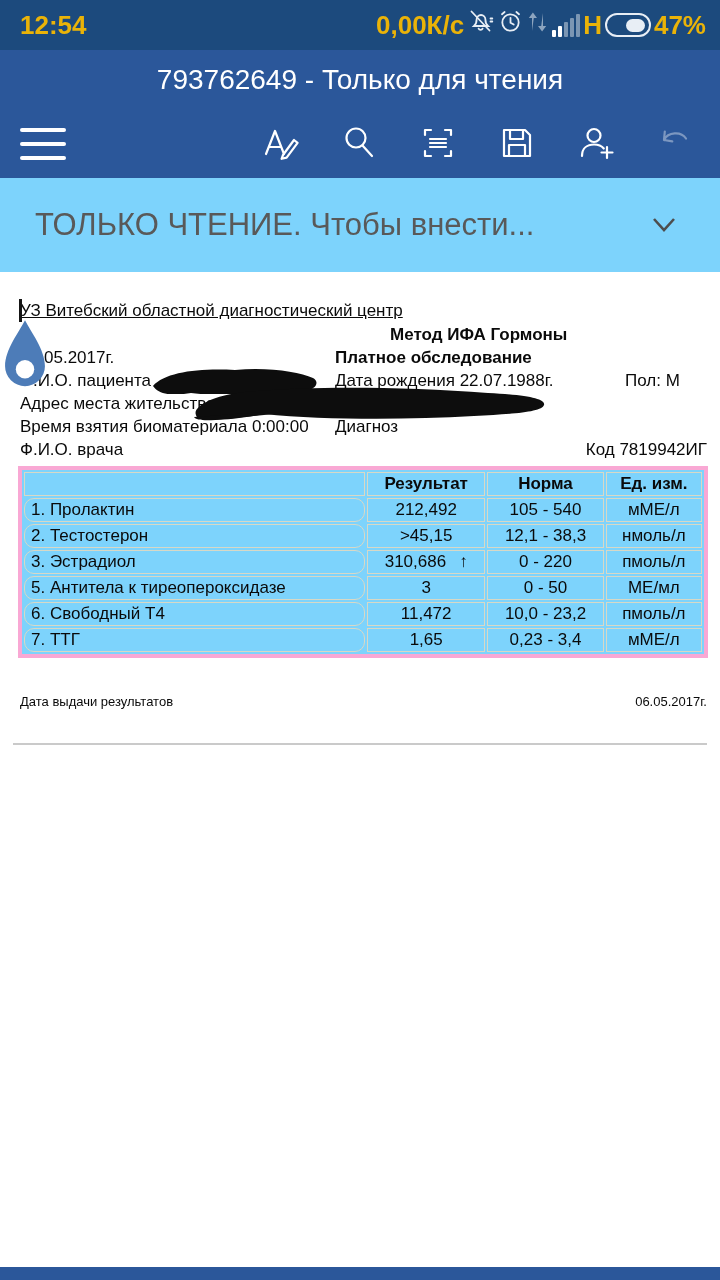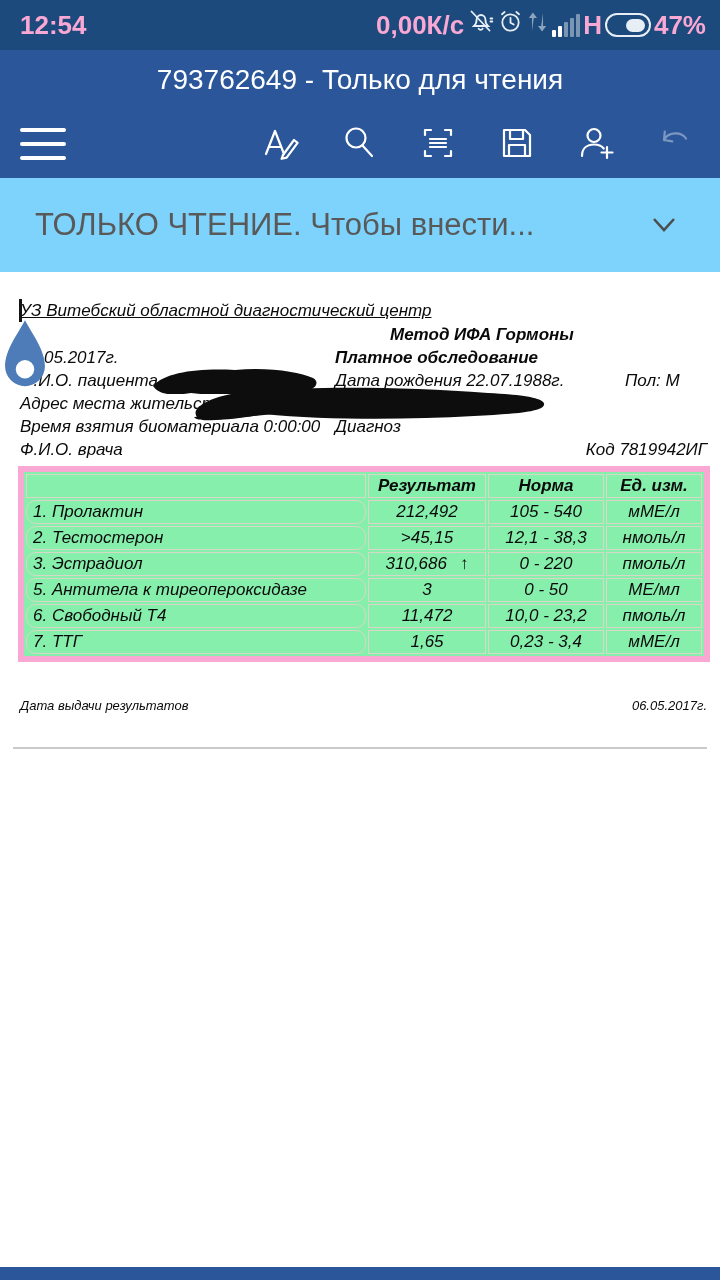--- a/index.html
+++ b/index.html
@@ -4,21 +4,21 @@
 <style>
   * { margin:0; padding:0; box-sizing:border-box; }
   html,body { width:720px; height:1280px; }
   body {
     position:relative; overflow:hidden; background:#ffffff;
     font-family:"Liberation Sans", sans-serif; -webkit-font-smoothing:antialiased;
   }
   
   .status-bar {
     position:absolute; top:0; left:0; width:720px; height:50px;
-    background:#1c4a7d; color:#f9a8d4; display:flex; align-items:center;
+    background:#1c4a7d; color:#eab308; display:flex; align-items:center;
     padding:0 14px 0 20px; font-size:26px; font-weight:600;
   }
   .status-right { margin-left:auto; display:flex; align-items:center; gap:3px; }
   .sig { display:flex; align-items:flex-end; gap:2px; height:24px; }
   .sig i { display:block; width:4px; background:#fff; border-radius:1px; }
   .sig i:nth-child(1){height:7px;} .sig i:nth-child(2){height:11px;}
   .sig i:nth-child(3){height:15px; opacity:.42;} .sig i:nth-child(4){height:19px; opacity:.42;}
   .sig i:nth-child(5){height:23px; opacity:.42;}
   .battery { position:relative; width:46px; height:24px; border:2.5px solid #e8eef5; border-radius:12px; }
   .battery i { position:absolute; top:3.5px; bottom:3.5px; right:3.5px; width:19px; background:#e8eef5; border-radius:7px; }
@@ -38,34 +38,34 @@
   .tb-btn svg { stroke:#fff; fill:none; stroke-width:2.2; stroke-linecap:round; stroke-linejoin:round; }
   .tb-btn.dim svg { opacity:.38; }
   
   .banner {
     position:absolute; top:178px; left:0; width:720px; height:94px;
     background:#7dd3fc; color:#595959; display:flex; align-items:center;
     padding:0 40px 0 35px; font-size:31px; cursor:pointer;
   }
   .banner svg { margin-left:auto; stroke:#4d4d4d; fill:none; stroke-width:2.6; }
   
-  .doc { position:absolute; top:272px; left:0; width:720px; height:996px; background:#fff; padding-top:27px; color:#0a0a0a;font-style:italic; }
+  .doc { position:absolute; top:272px; left:0; width:720px; height:996px; background:#fff; padding-top:27px; color:#0a0a0a; }
   .line { position:relative; height:23px; line-height:23px; margin-left:20px; font-size:17px; white-space:nowrap; }
   .line.first { height:24px; }
   .b { font-weight:700; }
   .abs { position:absolute; top:0; }
   .doc-link { text-decoration:underline; color:#0a0a0a; }
   .caret { position:absolute; left:19px; top:27px; width:2.5px; height:23px; background:#151515; z-index:4; }
   .drop-handle { position:absolute; left:2px; top:46px; z-index:5; }
   .scribble { position:absolute; z-index:3; }
   
   table.results {
-    border-collapse:separate; border-spacing:2px; background:#86efac;
+    border-collapse:separate; border-spacing:2px; background:#7dd3fc;
     margin:5px 0 0 18px; width:690px; table-layout:fixed;
-    border:6px solid #f9a8d4;
+    border:4px solid #f9a8d4;
   }
   table.results th, table.results td {
     border:1px solid #d8d8c6; font-size:17px; height:24px; padding:0 6px;
     overflow:hidden; white-space:nowrap;
   }
   table.results th { font-weight:700; text-align:center; }
   col.c-name{width:340px;} col.c-res{width:118px;} col.c-norm{width:116px;} col.c-unit{width:96px;}
   td.t-name { text-align:left; padding-left:7px;border-radius:10px; }
   td.t-res, td.t-norm, td.t-unit { text-align:center; }
   .arrow-up { margin-left:13px; font-weight:400; }

